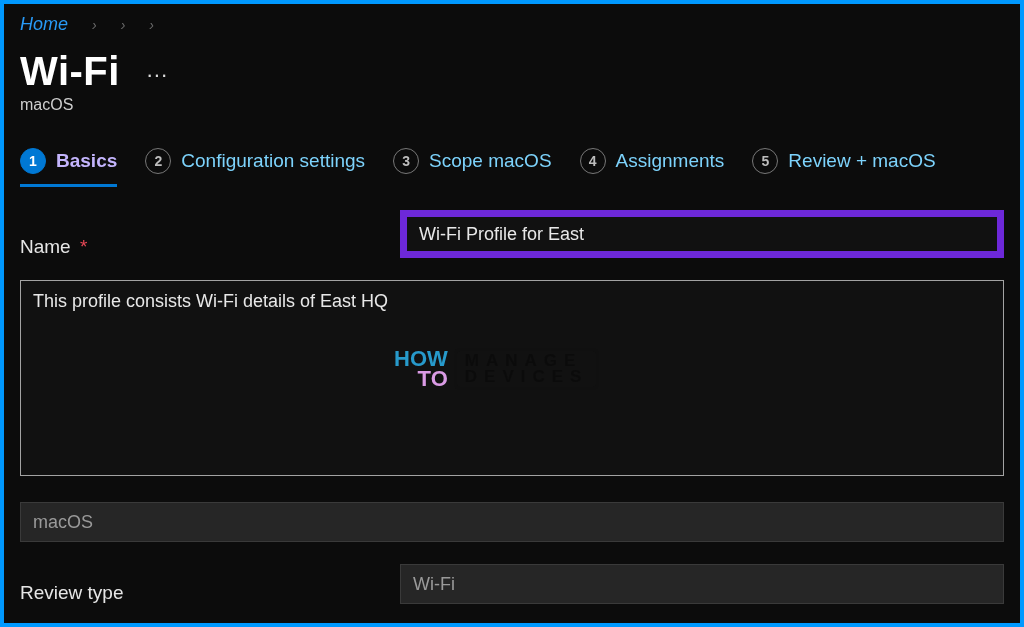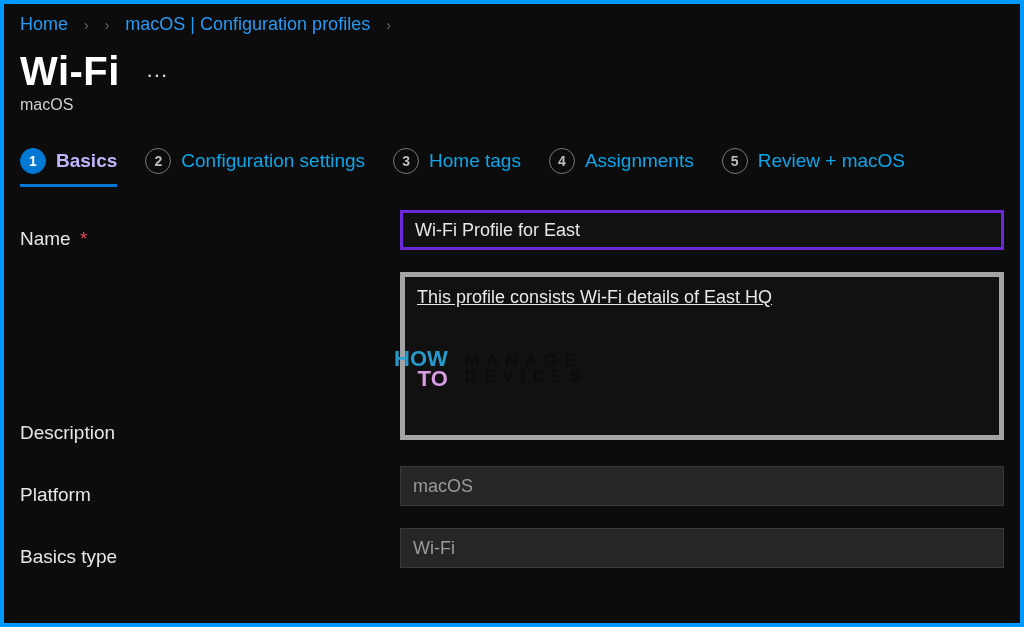--- a/index.html
+++ b/index.html
@@ -10,25 +10,26 @@
     color: #ddd;
     border: 4px solid #0099ff;
     position: relative;
   }
   .inner { padding: 6px 16px 0 16px; }
 
   
   .breadcrumb {
     display: flex;
     align-items: center;
-    gap: 16px;
+    gap: 24px;
     font-size: 18px;
     color: #2899f5;
     padding: 4px 0 10px 0;
     flex-wrap: wrap;
+    font-style: italic;
   }
   .crumb { color: #2899f5; cursor: pointer; }
   .chev { color: #6a6a6a; font-size: 14px; }
 
   
   .title-row {
     display: flex;
     align-items: center;
     gap: 20px;
     margin-top: 4px;
@@ -71,21 +72,21 @@
   }
   .step-circle {
     width: 26px; height: 26px;
     border-radius: 50%;
     border: 1.5px solid #777;
     color: #bdbdbd;
     font-size: 14px;
     display: flex; align-items: center; justify-content: center;
     font-weight: 600;
   }
-  .step-label { font-size: 19px; color: #0ea5e9; }
+  .step-label { font-size: 19px; color: #7dd3fc; }
   .step.active .step-circle {
     background: #0078d4;
     border-color: #0078d4;
     color: #fff;
   }
   .step.active .step-label { color: #c4b5fd; font-weight: 600; }
   .step.active {
     border-bottom: 3px solid #0078d4;
     margin-bottom: -3px;
   }
@@ -106,27 +107,26 @@
   .field-wrap { flex: 1; }
   .text-input, .textarea, .readonly-input {
     width: 100%;
     background: #111;
     color: #e8e8e8;
     font-size: 18px;
     padding: 8px 12px;
     border: 1px solid #333;
     font-family: inherit;
   }
-  .text-input { height: 40px; border: 3px solid #6d28d9; padding-left: 12px; }
+  .text-input { height: 48px; border: 7px solid #6d28d9; padding-left: 12px; }
   .textarea {
-    height: 168px;
-    border: 5px solid #a3a3a3;
+    height: 196px;
+    border: 1px solid #a3a3a3;
     resize: none;
     line-height: 1.4;
-    text-decoration: underline;
   }
   .readonly-input {
     height: 40px;
     background: #262626;
     color: #9a9a9a;
     border: 1px solid #3a3a3a;
   }
 
   
   .watermark {
@@ -161,42 +161,41 @@
 </style>
 </head>
 <body>
 
 <div class="inner">
 
   <nav class="breadcrumb">
     <span class="crumb">Home</span>
     <span class="chev">›</span>
     <span class="chev">›</span>
-    <span class="crumb">macOS | Configuration profiles</span>
     <span class="chev">›</span>
   </nav>
 
   <div class="title-row">
     <h1 class="page-title">Wi-Fi</h1>
     <span class="ellipsis-btn">···</span>
   </div>
   <div class="subtitle">macOS</div>
 
   <div class="stepper">
     <div class="step active">
       <span class="step-circle">1</span>
       <span class="step-label">Basics</span>
     </div>
     <div class="step">
       <span class="step-circle">2</span>
       <span class="step-label">Configuration settings</span>
     </div>
     <div class="step">
       <span class="step-circle">3</span>
-      <span class="step-label">Home tags</span>
+      <span class="step-label">Scope macOS</span>
     </div>
     <div class="step">
       <span class="step-circle">4</span>
       <span class="step-label">Assignments</span>
     </div>
     <div class="step">
       <span class="step-circle">5</span>
       <span class="step-label">Review + macOS</span>
     </div>
   </div>
@@ -205,35 +204,33 @@
     <div class="form-label">
       <span>Name</span>
       <span class="req">*</span>
     </div>
     <div class="field-wrap">
       <input class="text-input" type="text" value="Wi-Fi Profile for East" style="">
     </div>
   </div>
 
   <div class="form-row">
-    <div class="form-label">Description</div>
     <div class="field-wrap">
       <textarea class="textarea" style="">This profile consists Wi-Fi details of East HQ</textarea>
     </div>
   </div>
 
   <div class="form-row">
-    <div class="form-label">Platform</div>
     <div class="field-wrap">
       <input class="readonly-input" type="text" readonly="" value="macOS" style="">
     </div>
   </div>
 
   <div class="form-row" style="margin-bottom:0">
-    <div class="form-label">Basics type</div>
+    <div class="form-label">Review type</div>
     <div class="field-wrap">
       <input class="readonly-input" type="text" readonly="" value="Wi-Fi" style="">
     </div>
   </div>
 
 </div>
 
 <div class="watermark">
   <div class="wm-howto">
     <div class="wm-how">HOW</div>

